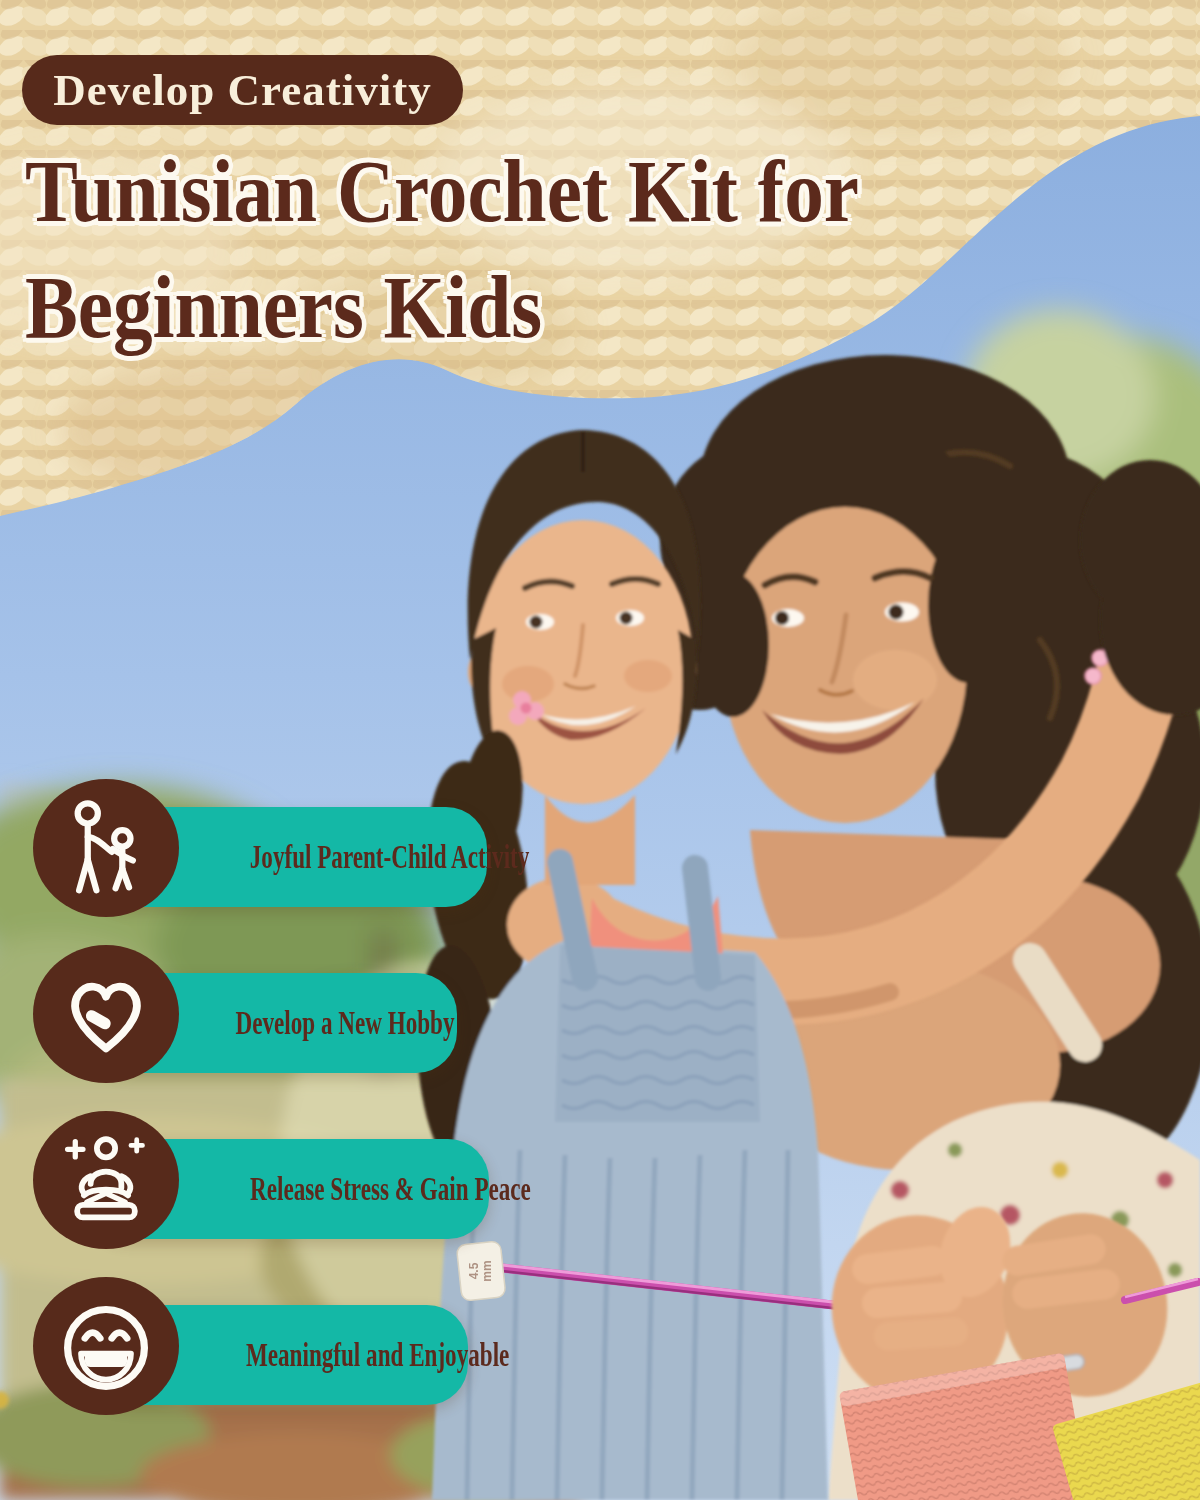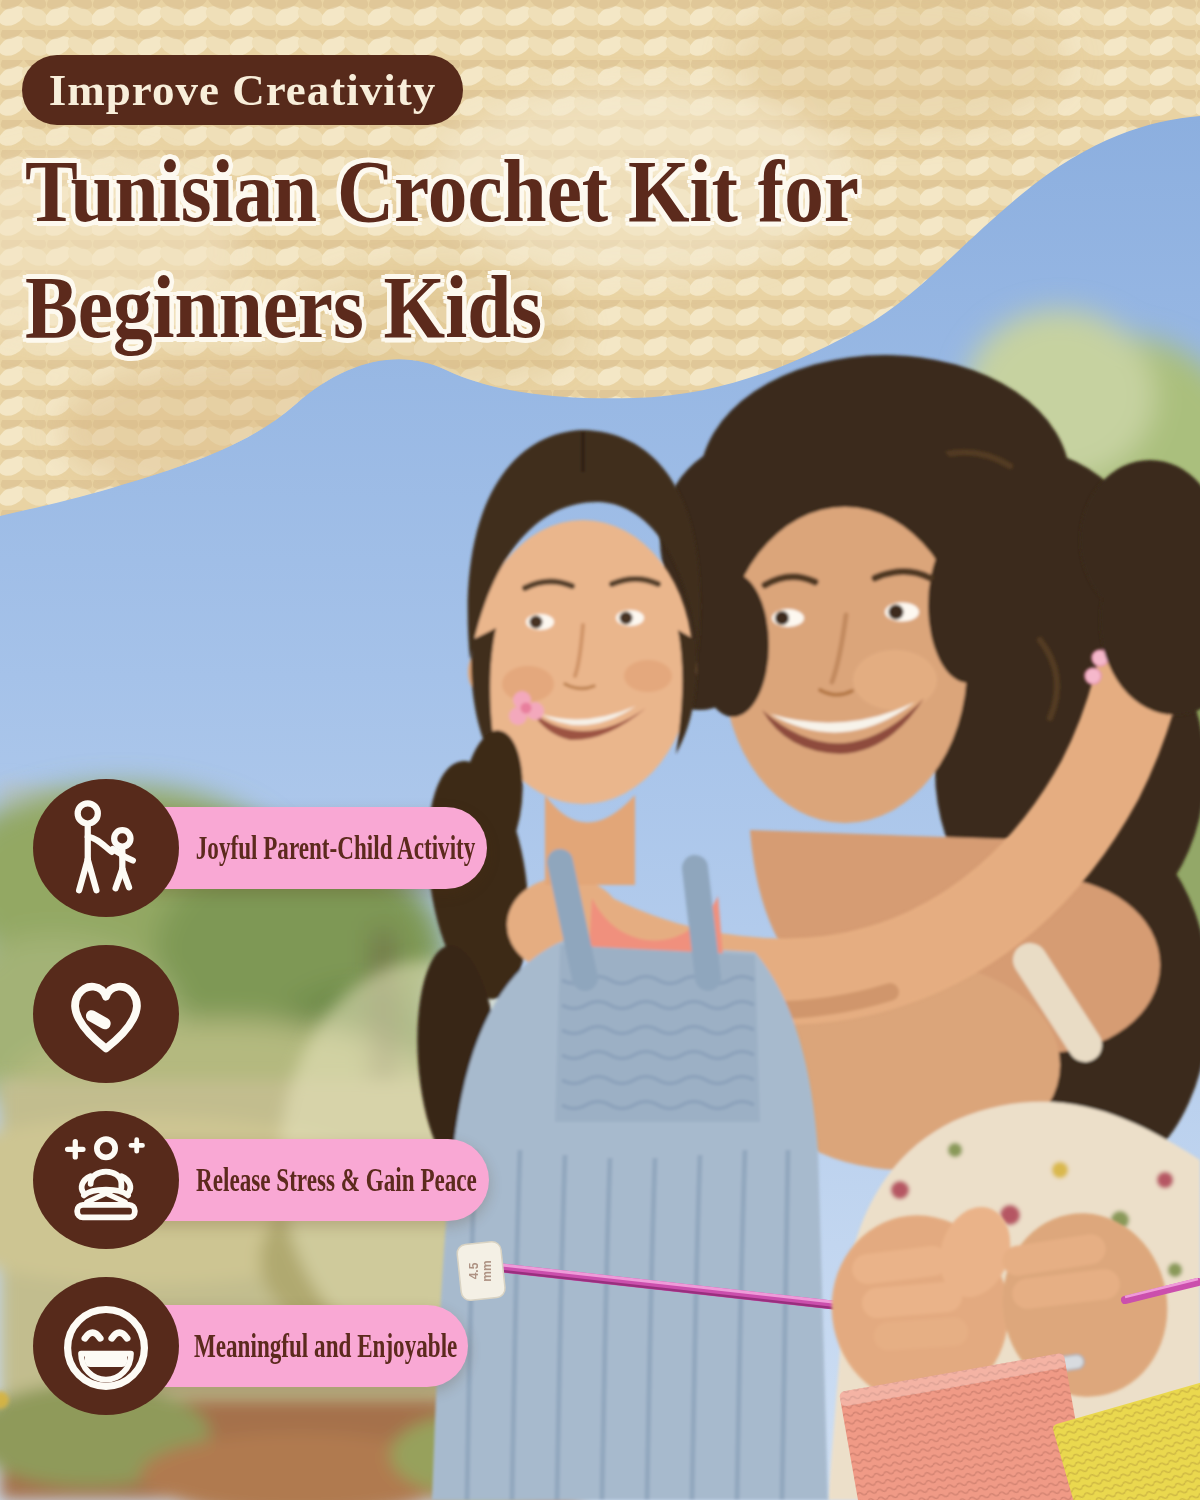--- a/index.html
+++ b/index.html
@@ -17,23 +17,23 @@
   .title{position:absolute;left:25px;color:#5c2a1c;font-weight:bold;
          font-size:88px;line-height:1;white-space:nowrap;
          transform:scaleX(.9);transform-origin:left top;
          text-shadow:5px 0 0 #fdf9ef,-5px 0 0 #fdf9ef,0 5px 0 #fdf9ef,0 -5px 0 #fdf9ef,
                      4px 4px 0 #fdf9ef,-4px 4px 0 #fdf9ef,4px -4px 0 #fdf9ef,-4px -4px 0 #fdf9ef;}
   .title.l1{top:148px;}
   .title.l2{top:264px;}
 
   
   .feature{position:absolute;left:33px;width:480px;height:140px;}
-  .feature .pill{position:absolute;left:55px;top:28px;height:82px;border-radius:41px;
-         background:#f9a8d4;box-shadow:0 5px 14px rgba(80,50,20,.22);
-         display:flex;align-items:center;justify-content:center;
+  .feature .pill{position:absolute;left:55px;top:28px;height:100px;border-radius:41px;
+         background:#14b8a6;box-shadow:0 5px 14px rgba(80,50,20,.22);
+         display:flex;align-items:center;justify-content:flex-start;
          padding-left:96px;box-sizing:border-box;}
   .feature .pill span{font-weight:bold;font-size:34px;color:#5c2a1d;white-space:nowrap;
          transform:scaleX(.68);}
   .feature .circle{position:absolute;left:0;top:0;width:146px;height:138px;
          background:#572a1b;border-radius:50%;
          display:flex;align-items:center;justify-content:center;}
   .feature .circle svg{width:96px;height:96px;}
   .f1{top:779px;}  .f1 .pill{width:399px;}
   .f2{top:945px;}  .f2 .pill{width:369px;}
   .f3{top:1111px;} .f3 .pill{width:401px;}
@@ -300,21 +300,21 @@
       <g clip-path="url(#blobClip)" filter="url(#b14)">
         <ellipse cx="250" cy="430" rx="190" ry="75" fill="#d9ba85" opacity=".4"></ellipse>
         <ellipse cx="640" cy="180" rx="210" ry="95" fill="#f6ecd2" opacity=".5"></ellipse>
         <ellipse cx="900" cy="60" rx="170" ry="75" fill="#dcc08c" opacity=".35"></ellipse>
         <ellipse cx="80" cy="250" rx="160" ry="95" fill="#f3e6c6" opacity=".5"></ellipse>
         <ellipse cx="430" cy="330" rx="150" ry="65" fill="#d8b981" opacity=".3"></ellipse>
       </g>
     </g>
   </svg>
 
-  <div class="badge">Improve Creativity</div>
+  <div class="badge">Develop Creativity</div>
 
   <div class="title l1">Tunisian Crochet Kit for</div>
   <div class="title l2">Beginners Kids</div>
 
   <div class="feature f1">
     <div class="pill">
       <span>Joyful Parent-Child Activity</span>
     </div>
     <div class="circle">
       <svg viewBox="0 0 100 100" fill="none" stroke="#fdfbf5" stroke-width="6.5" stroke-linecap="round" stroke-linejoin="round">
@@ -327,20 +327,23 @@
         <path d="M67,51 L67,72"></path>
           <path d="M67,72 L60,92"></path>
           <path d="M67,72 L74,91"></path>
         <path d="M67,57 L57,51"></path>
           <path d="M67,58 L78,63"></path>
       </svg>
     </div>
   </div>
 
   <div class="feature f2">
+    <div class="pill">
+      <span>Develop a New Hobby</span>
+    </div>
     <div class="circle">
       <svg viewBox="0 0 100 100">
         <path d="M50,86 C22,64 12,44 21,30 C30,17 46,20 50,32 C54,20 70,17 79,30 C88,44 78,64 50,86 Z" fill="none" stroke="#fdfbf5" stroke-width="8" stroke-linejoin="round"></path>
         <rect x="28" y="50" width="28" height="12" rx="6" fill="#fdfbf5" transform="rotate(30 42 56)"></rect>
       </svg>
     </div>
   </div>
 
   <div class="feature f4">
     <div class="pill">

